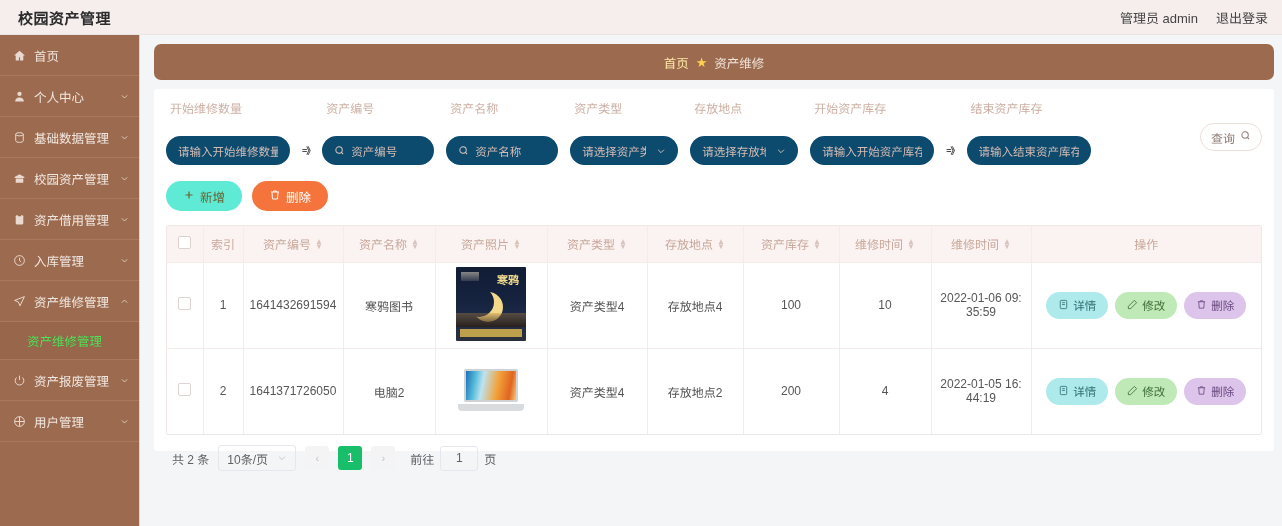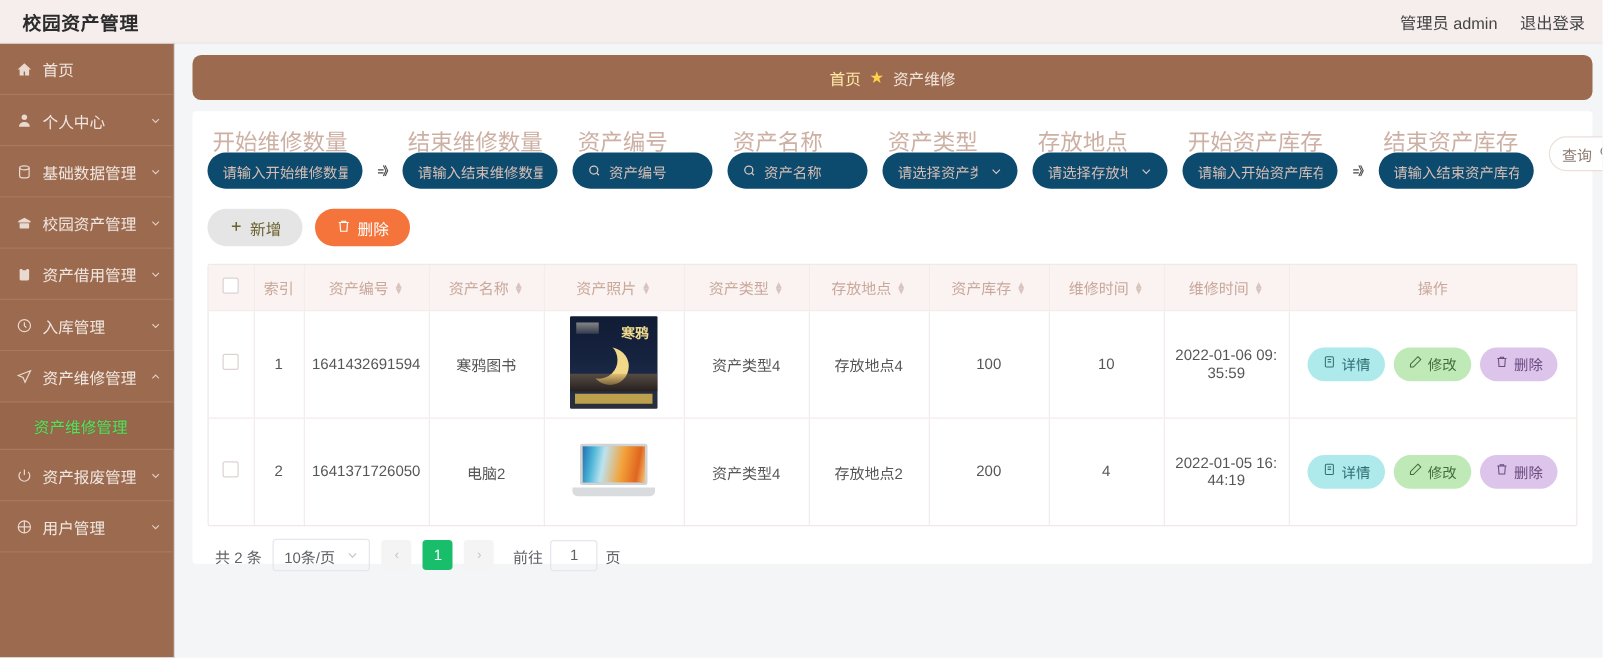--- a/index.html
+++ b/index.html
@@ -82,21 +82,21 @@
     margin-top: 9px;
     background: #fff;
     border-radius: 3px;
     padding: 10px 12px 6px 12px;
     height: 362px;
   }
 
   
   .filters { display: flex; align-items: flex-end; flex-wrap: nowrap; }
   .fgroup { display: flex; flex-direction: column; margin-right: 12px; }
-  .flabel { font-size: 18px; color: #cdb0a4; margin-bottom: 8px; padding-left: 4px; height: 15px; }
+  .flabel { font-size: 12px; color: #cdb0a4; margin-bottom: 22px; padding-left: 4px; height: 15px; }
   .finput {
     height: 29px; border-radius: 15px;
     background: #0c4a6e; border: none;
     display: flex; align-items: center;
     padding: 0 12px; gap: 6px;
     font-size: 11.5px; color: #d6bdb4;
   }
   .finput .ph { white-space: nowrap; overflow: hidden; }
   .finput .sico { color: #ddc7bf; font-size: 11px; display: inline-flex; }
   .finput .sico svg { width: 11px; height: 11px; }
@@ -124,21 +124,21 @@
   .btn-query svg { width: 11px; height: 11px; }
 
   
   .actions { display: flex; gap: 10px; margin-top: 16px; }
   .btn {
     height: 30px; border-radius: 15px; border: none;
     font-size: 12.5px; padding: 0 17px; cursor: pointer;
     display: inline-flex; align-items: center; gap: 5px;
   }
   .btn svg { width: 12px; height: 12px; }
-  .btn-add { background: #e5e5e5; color: #6a6130; }
+  .btn-add { background: #5eead4; color: #6a6130; }
   .btn-del { background: #f4743b; color: #fff; }
 
   
   .table-wrap { margin-top: 14px; border: 1px solid #f0e8e6; border-radius: 2px; }
   table { width: 100%; border-collapse: collapse; table-layout: fixed; }
   thead th {
     background: #faf3f1; color: #c9a89b;
     font-size: 12px; font-weight: normal;
     height: 36px; border-right: 1px solid #f3eceb;
     text-align: center; white-space: nowrap;
@@ -402,26 +402,20 @@
             <div class="flabel">开始维修数量</div>
             <div class="finput w-num">
               <span class="ph">请输入开始维修数量</span>
             </div>
           </div>
 
           <div class="sep">
             <span class="sq">=》</span>
           </div>
 
-          <div class="fgroup">
-            <div class="flabel">结束维修数量</div>
-            <div class="finput w-num">
-              <span class="ph">请输入结束维修数量</span>
-            </div>
-          </div>
 
           <div class="fgroup">
             <div class="flabel">资产编号</div>
             <div class="finput w-code">
               <span class="sico">
                 <svg viewBox="0 0 24 24" fill="none" stroke="currentColor" stroke-width="2.2">
                     <circle cx="11" cy="11" r="7"></circle>
                     <path d="M20 20l-4-4"></path>
                   </svg>
               </span>

